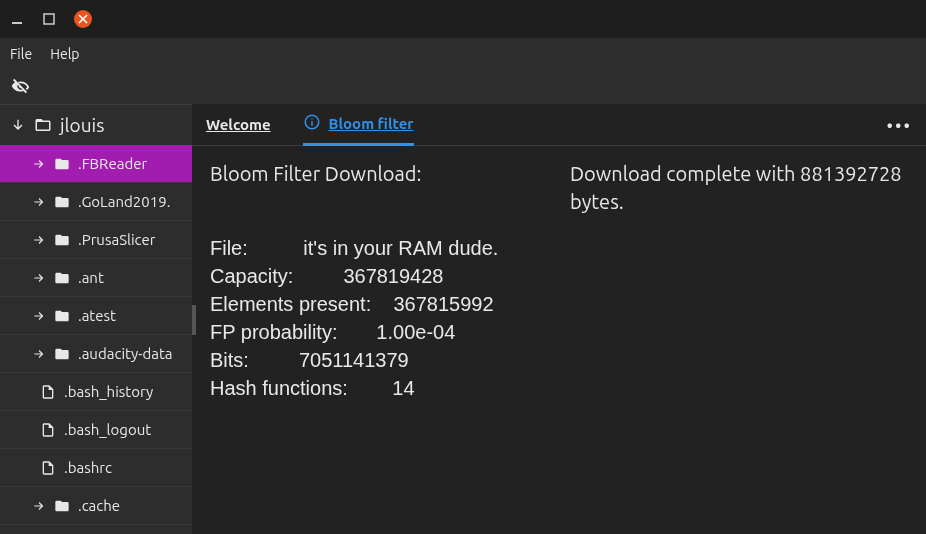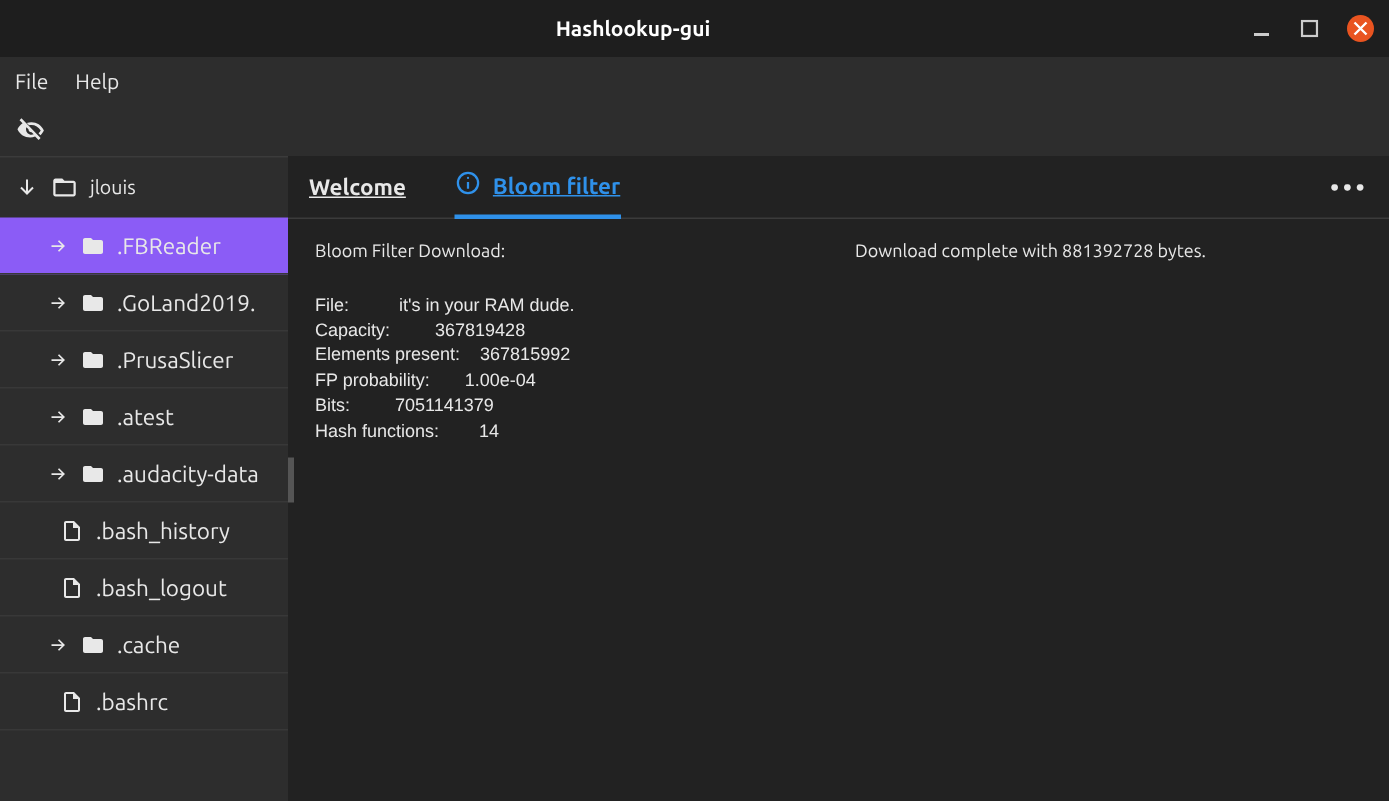--- a/index.html
+++ b/index.html
@@ -77,36 +77,36 @@
     background: #2d2d2d;
     overflow-y: hidden;
     border-top: 1px solid #3b3b3b;
   }
   .sidebar-root {
     height: 40px;
     display: flex;
     align-items: center;
     gap: 8px;
     padding: 0 10px;
-    font-size: 13px;
+    font-size: 19px;
   }
   .tree-row {
     height: 38px;
     display: flex;
     align-items: center;
     gap: 8px;
     padding-left: 32px;
     font-size: 15px;
     border-bottom: 1px solid #383838;
     cursor: pointer;
     white-space: nowrap;
     overflow: hidden;
   }
   .tree-row.selected {
-    background: #8b5cf6;
+    background: #a21caf;
   }
   .tree-row.file { padding-left: 40px; }
   .content {
     flex: 1;
     background: #222222;
     display: flex;
     flex-direction: column;
     position: relative;
   }
   .content-handle {
@@ -145,39 +145,38 @@
   }
   .tab-more {
     margin-left: auto;
     cursor: pointer;
     font-size: 18px;
     letter-spacing: 2px;
     color: #e8e8e8;
   }
   .content-body {
     padding: 14px 18px;
-    font-size: 12px;
+    font-size: 20px;
     line-height: 1.4;
   }
   .dl-row {
     display:flex;
     margin-bottom: 18px;
   }
   .dl-label { flex: 0 0 360px; }
   .dl-status { }
   .stats { white-space: pre; font-family: Liberation Sans, sans-serif; }
   .arrow-icon, .folder-icon, .file-icon, .down-arrow-icon, .folder-open-icon {
     display: inline-flex; align-items: center; justify-content:center;
   }
 </style>
 </head>
 <body>
 
 <div class="titlebar">
-  <div class="titlebar-title">Hashlookup-gui</div>
   <div class="titlebar-controls">
     <div class="win-btn">
       <svg width="12" height="12" viewBox="0 0 12 12">
           <rect x="1" y="9" width="10" height="2" fill="#ccc"></rect>
         </svg>
     </div>
     <div class="win-btn">
       <svg width="12" height="12" viewBox="0 0 12 12">
           <rect x="1" y="1" width="10" height="10" fill="none" stroke="#ccc" stroke-width="1.5"></rect>
         </svg>
@@ -255,20 +254,33 @@
           </svg>
       </span>
       <span class="folder-icon">
         <svg width="16" height="16" viewBox="0 0 24 24" fill="#e8e8e8">
             <path d="M10 4H4c-1.1 0-2 .9-2 2v12c0 1.1.9 2 2 2h16c1.1 0 2-.9 2-2V8c0-1.1-.9-2-2-2h-8l-2-2z"></path>
           </svg>
       </span>
       <span>.PrusaSlicer</span>
     </div>
 
+    <div class="tree-row">
+      <span class="arrow-icon">
+        <svg width="14" height="14" viewBox="0 0 24 24" fill="none" stroke="#e8e8e8" stroke-width="2">
+            <path d="M4 12h14M12 6l6 6-6 6"></path>
+          </svg>
+      </span>
+      <span class="folder-icon">
+        <svg width="16" height="16" viewBox="0 0 24 24" fill="#e8e8e8">
+            <path d="M10 4H4c-1.1 0-2 .9-2 2v12c0 1.1.9 2 2 2h16c1.1 0 2-.9 2-2V8c0-1.1-.9-2-2-2h-8l-2-2z"></path>
+          </svg>
+      </span>
+      <span>.ant</span>
+    </div>
 
     <div class="tree-row">
       <span class="arrow-icon">
         <svg width="14" height="14" viewBox="0 0 24 24" fill="none" stroke="#e8e8e8" stroke-width="2">
             <path d="M4 12h14M12 6l6 6-6 6"></path>
           </svg>
       </span>
       <span class="folder-icon">
         <svg width="16" height="16" viewBox="0 0 24 24" fill="#e8e8e8">
             <path d="M10 4H4c-1.1 0-2 .9-2 2v12c0 1.1.9 2 2 2h16c1.1 0 2-.9 2-2V8c0-1.1-.9-2-2-2h-8l-2-2z"></path>
@@ -302,41 +314,41 @@
 
     <div class="tree-row file">
       <span class="file-icon">
         <svg width="16" height="16" viewBox="0 0 24 24" fill="#e8e8e8">
             <path d="M14 2H6c-1.1 0-2 .9-2 2v16c0 1.1.9 2 2 2h12c1.1 0 2-.9 2-2V8l-6-6zM6 20V4h7v5h5v11H6z"></path>
           </svg>
       </span>
       <span>.bash_logout</span>
     </div>
 
-    <div class="tree-row">
-      <span class="arrow-icon">
-        <svg width="14" height="14" viewBox="0 0 24 24" fill="none" stroke="#e8e8e8" stroke-width="2">
-            <path d="M4 12h14M12 6l6 6-6 6"></path>
-          </svg>
-      </span>
-      <span class="folder-icon">
-        <svg width="16" height="16" viewBox="0 0 24 24" fill="#e8e8e8">
-            <path d="M10 4H4c-1.1 0-2 .9-2 2v12c0 1.1.9 2 2 2h16c1.1 0 2-.9 2-2V8c0-1.1-.9-2-2-2h-8l-2-2z"></path>
-          </svg>
-      </span>
-      <span>.cache</span>
-    </div>
-
     <div class="tree-row file">
       <span class="file-icon">
         <svg width="16" height="16" viewBox="0 0 24 24" fill="#e8e8e8">
             <path d="M14 2H6c-1.1 0-2 .9-2 2v16c0 1.1.9 2 2 2h12c1.1 0 2-.9 2-2V8l-6-6zM6 20V4h7v5h5v11H6z"></path>
           </svg>
       </span>
       <span>.bashrc</span>
+    </div>
+
+    <div class="tree-row">
+      <span class="arrow-icon">
+        <svg width="14" height="14" viewBox="0 0 24 24" fill="none" stroke="#e8e8e8" stroke-width="2">
+            <path d="M4 12h14M12 6l6 6-6 6"></path>
+          </svg>
+      </span>
+      <span class="folder-icon">
+        <svg width="16" height="16" viewBox="0 0 24 24" fill="#e8e8e8">
+            <path d="M10 4H4c-1.1 0-2 .9-2 2v12c0 1.1.9 2 2 2h16c1.1 0 2-.9 2-2V8c0-1.1-.9-2-2-2h-8l-2-2z"></path>
+          </svg>
+      </span>
+      <span>.cache</span>
     </div>
 
   </div>
 
   <div class="content">
     <div class="content-handle"></div>
 
     <div class="tabbar">
       <div class="tab">
         <span>Welcome</span>

